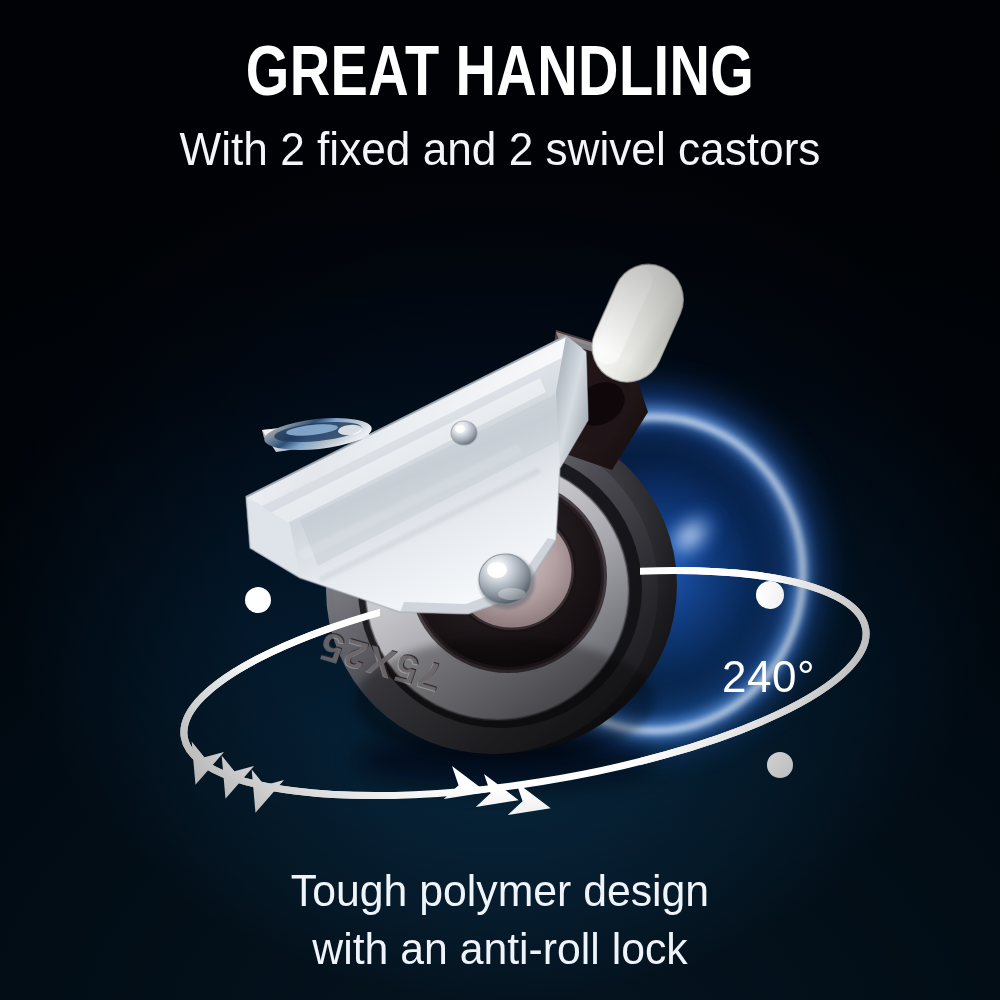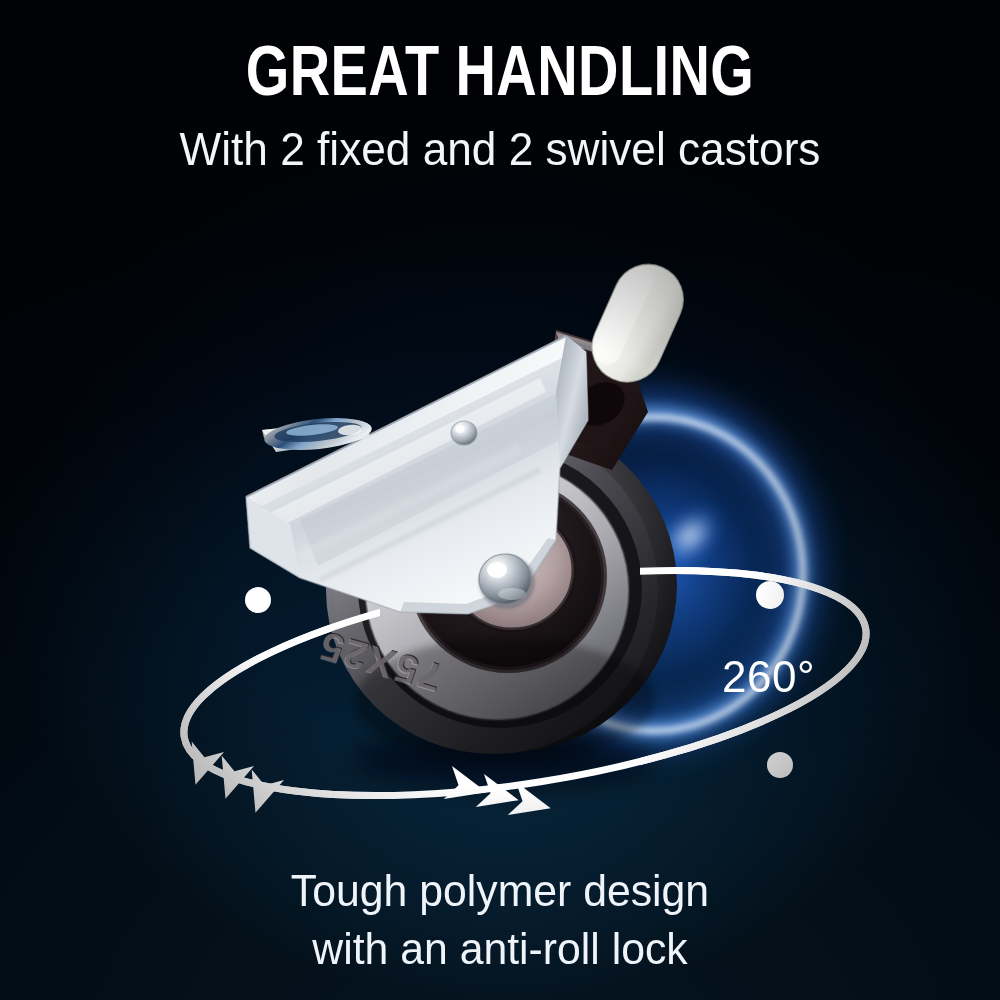--- a/index.html
+++ b/index.html
@@ -433,20 +433,20 @@
     <circle cx="770" cy="595" r="14" fill="#ffffff"></circle>
     <circle cx="780" cy="765" r="13" fill="#ffffff"></circle>
   </svg>
 
   <div class="bg-vignette"></div>
 
   <div class="headline">GREAT HANDLING</div>
 
   <div class="subhead">With 2 fixed and 2 swivel castors</div>
 
-  <div class="deg-label">260°</div>
+  <div class="deg-label">240°</div>
 
   <div class="footline">
     <span>Tough polymer design</span>
     <span>with an anti-roll lock</span>
   </div>
 
 </div>
 
 </body></html>

